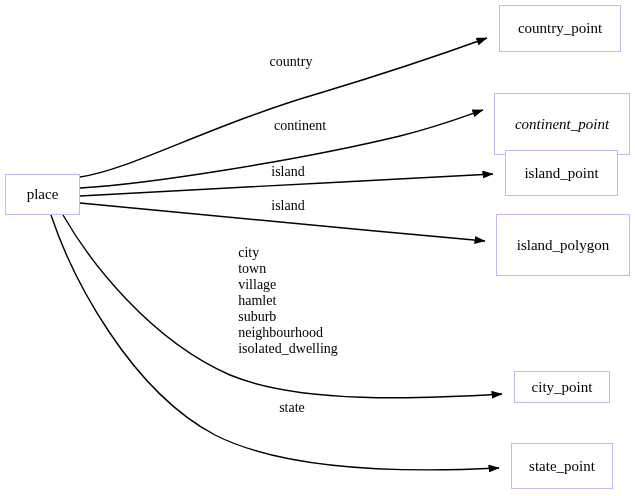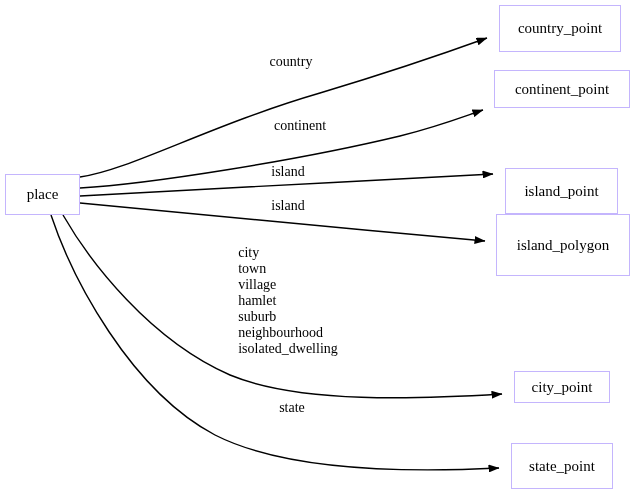--- a/index.html
+++ b/index.html
@@ -65,22 +65,22 @@
         <path d="M80,203 C160,211 340,228 485,241" marker-end="url(#arrowhead)"></path>
         <path d="M63,215 C90,262 150,340 230,375 C300,404 420,399 502,394" marker-end="url(#arrowhead)"></path>
         <path d="M51,215 C72,278 130,390 215,435 C290,473 420,472 499,468" marker-end="url(#arrowhead)"></path>
       </g>
   </svg>
 
   <div class="node" style="left: 5px; top: 174px; width: 75px; height: 41px;">place</div>
 
   <div id="target-nodes">
       <div class="node" style="left: 499px; top: 5px; width: 122px; height: 47px;">country_point</div>
-      <div class="node" style="left: 494px; top: 70px; width: 136px; height: 38px;">continent_point</div>
-      <div class="node" style="left: 505px; top: 168px; width: 113px; height: 46px;">island_point</div>
+      <div class="node" style="left: 494px; top: 93px; width: 136px; height: 62px; font-style: italic;">continent_point</div>
+      <div class="node" style="left: 505px; top: 150px; width: 113px; height: 46px;">island_point</div>
       <div class="node" style="left: 496px; top: 214px; width: 134px; height: 62px;">island_polygon</div>
       <div class="node" style="left: 514px; top: 371px; width: 96px; height: 32px;">city_point</div>
       <div class="node" style="left: 511px; top: 443px; width: 102px; height: 46px;">state_point</div>
     </div>
 
   <div id="edge-labels">
       <div class="edge-label" style="left: 291px; top: 62px;">country</div>
       <div class="edge-label" style="left: 300px; top: 126px;">continent</div>
       <div class="edge-label" style="left: 288px; top: 172px;">island</div>
       <div class="edge-label" style="left: 288px; top: 206px;">island</div>

